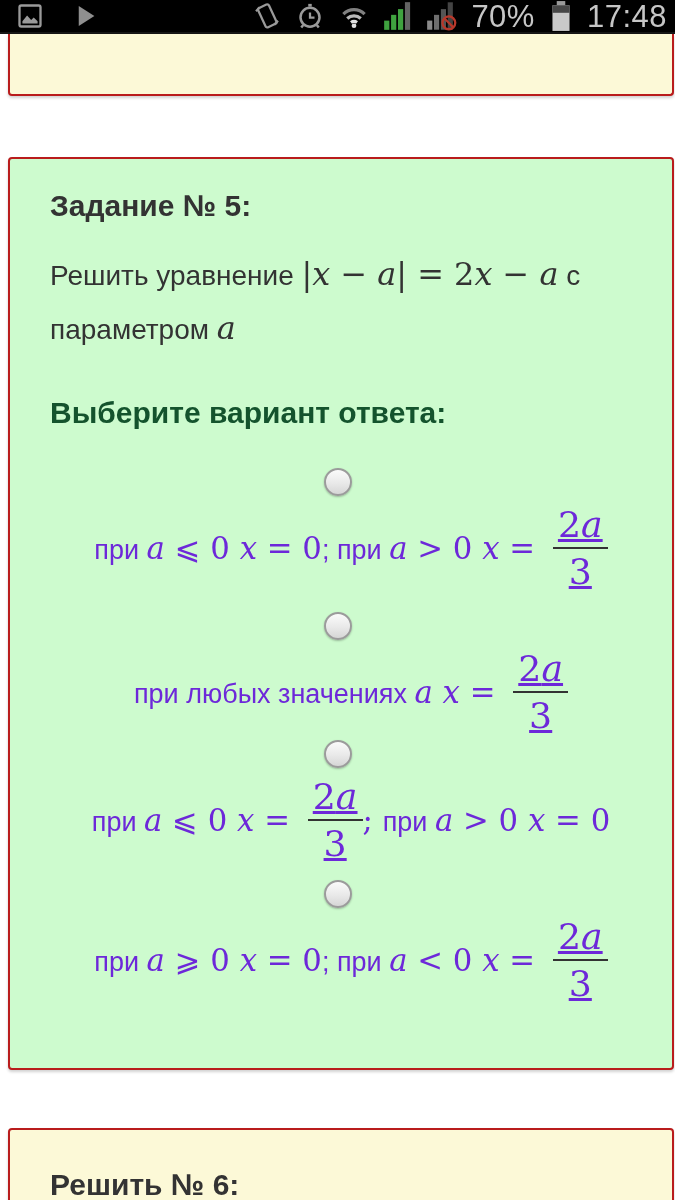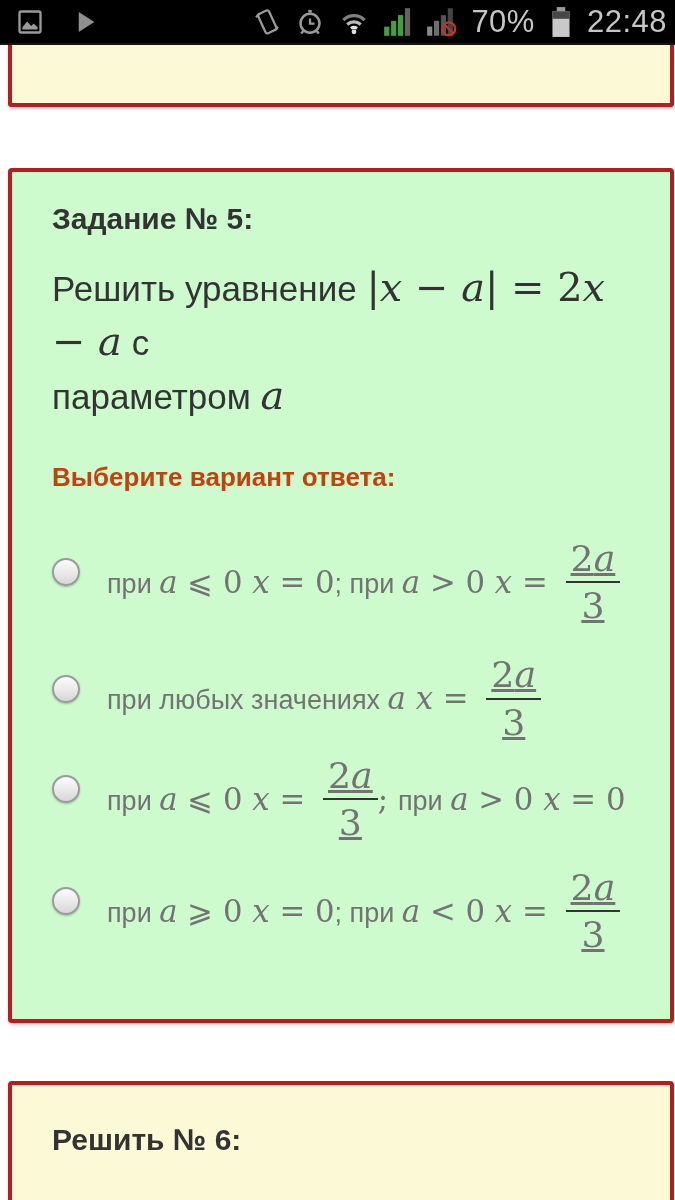--- a/index.html
+++ b/index.html
@@ -5,77 +5,77 @@
   html,body{margin:0;padding:0;}
   body{
     width:675px;height:1200px;overflow:hidden;position:relative;
     background:#ffffff;
     font-family:"Liberation Sans","DejaVu Sans",sans-serif;
     -webkit-font-smoothing:antialiased;
   }
 
   
   .statusbar{
-    height:45px;background:#000;display:flex;align-items:center;
+    height:34px;background:#000;display:flex;align-items:center;
     padding:0 8px 0 16px;box-sizing:border-box;border-bottom:2px solid #161616;
   }
   .statusbar .left{display:flex;align-items:center;gap:26px;}
   .statusbar .right{display:flex;align-items:center;gap:13px;margin-left:auto;}
   .statusbar svg{display:block;}
   .status-text{
     color:var(--status-text-gray,#c6c6c6);
     font-size:31px;line-height:1;letter-spacing:0.5px;
   }
 
   
   .card{
     margin-left:8px;width:calc(100% - 9px);box-sizing:border-box;
-    border:4px solid #b91c1c;border-radius:4px;
+    border:2px solid #b91c1c;border-radius:4px;
     box-shadow:0 2px 3px rgba(0,0,0,0.18);
   }
   .card-prev{
     height:62px;background:var(--task-card-yellow,#fcf9d7);
     border-top:none;border-radius:0 0 4px 4px;
   }
   .card-green{
     margin-top:61px;background:var(--task-highlight-green,#cdfbce);
     padding:30px 20px 62px 40px;
   }
   .card-next{
     margin-top:58px;height:220px;background:var(--task-card-yellow,#fcf9d7);
     padding:38px 20px 0 40px;box-sizing:border-box;
   }
 
   
   .task-title{
     margin:0;font-size:30px;font-weight:bold;color:#333;line-height:1.15;
   }
   .question{
-    margin:24px 0 0 0;font-size:35px;color:#333;line-height:52px;
+    margin:24px 0 0 0;font-size:28px;color:#333;line-height:52px;
   }
   .choose-label{
-    margin:40px 0 0 0;font-size:26px;font-weight:bold;color:#c2410c;line-height:1.15;
+    margin:40px 0 0 0;font-size:30px;font-weight:bold;color:#14532d;line-height:1.15;
   }
 
   
   .seg-t{font-family:"Liberation Sans","DejaVu Sans",sans-serif;}
   .seg-i{font-family:"DejaVu Serif","DejaVu Sans",serif;font-style:italic;font-size:1.14em;}
   .seg-r{font-family:"DejaVu Serif","DejaVu Sans",serif;font-size:1.14em;}
 
   .frac{
     display:inline-flex;flex-direction:column;align-items:center;
     vertical-align:middle;margin-left:8px;line-height:1.02;transform:translateY(-4px);
   }
   .fnum,.fden{font-family:"DejaVu Serif","DejaVu Sans",serif;font-size:1.18em;padding:0 5px;text-decoration:underline;}
   .fbar{align-self:stretch;height:0;border-top:2px solid #333;margin:4px 0;}
 
   
   .options{margin:0;}
   .option{
-    display:flex;align-items:center;font-size:27px;color:#737373;cursor:pointer;
+    display:flex;align-items:center;font-size:27px;color:#6d28d9;cursor:pointer;flex-direction:column;
   }
   .option:nth-child(1){margin-top:52px;}
   .option:nth-child(2){margin-top:32px;}
   .option:nth-child(3){margin-top:16px;}
   .option:nth-child(4){margin-top:28px;}
   .option:nth-child(5){margin-top:18px;}
   .radio{
     flex:none;width:24px;height:24px;border-radius:50%;
     border:2px solid #9b9b9b;
     background:linear-gradient(180deg,#fbfbfb 0%,#e9e9e9 55%,#d6d6d6 100%);
@@ -146,21 +146,21 @@
       </svg>
     </span>
     <span class="status-text">70%</span>
     <span>
       <svg width="26" height="32" viewBox="0 0 24 30">
         <rect x="8" y="1" width="8" height="4" fill="#9a9a9a"></rect>
         <rect x="4" y="5" width="16" height="24" fill="#c9c9c9"></rect>
         <rect x="4" y="5" width="16" height="7" fill="#474747"></rect>
       </svg>
     </span>
-    <span class="status-text">22:48</span>
+    <span class="status-text">17:48</span>
   </div>
 </header>
 
 <main>
 
   <section class="card card-prev"></section>
 
   <section class="card card-green">
     <h2 class="task-title">Задание № 5:</h2>
     <p class="question"><span class="seg-t">Решить уравнение </span><span class="seg-r">|</span><span class="seg-i">x</span><span class="seg-r"> − </span><span class="seg-i">a</span><span class="seg-r">| = 2</span><span class="seg-i">x</span><span class="seg-r"> − </span><span class="seg-i">a</span><span class="seg-t"> с</span><br><span class="seg-t">параметром </span><span class="seg-i">a</span></p>

